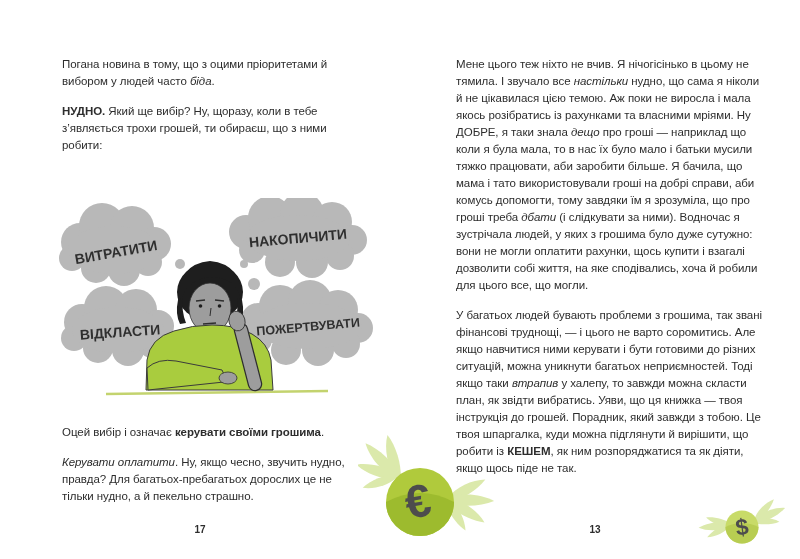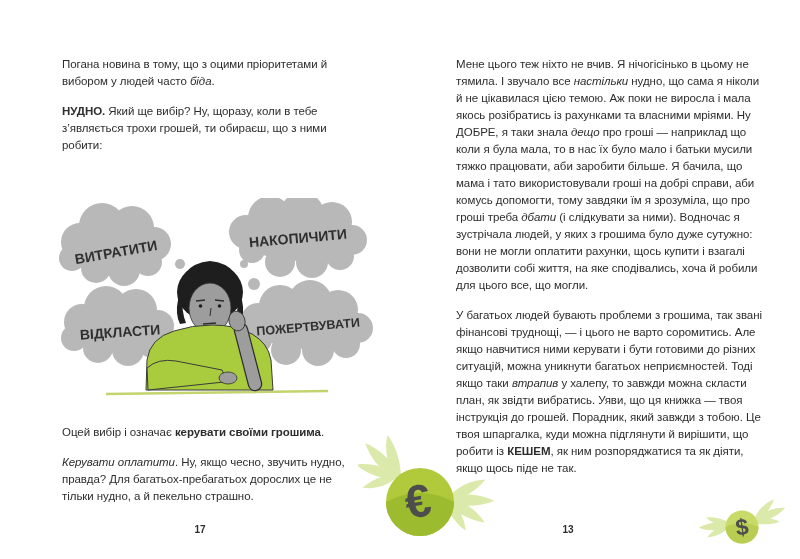--- a/index.html
+++ b/index.html
@@ -11,21 +11,21 @@
   .tb{position:absolute;font-size:11.5px;line-height:17px;letter-spacing:-0.05px}
   .tb p{margin:0 0 13px 0}
   .b{font-weight:700}
   .i{font-style:italic}
   .pnum{position:absolute;top:524px;width:100px;text-align:center;font-size:10px;
         font-weight:700;color:#2d2d2d}
   #left-text-top{left:62px;top:56px;width:302px}
   #left-text-bottom{left:62px;top:424px;width:302px}
   #right-text{left:456px;top:56px;width:312px}
   #pnum-left{left:150px}
-  #pnum-right{left:518px}
+  #pnum-right{left:545px}
   #illustration-svg{position:absolute;left:40px;top:198px}
   #euro-coin-svg{position:absolute;left:358px;top:424px}
   #dollar-coin-svg{position:absolute;left:686px;top:482px}
   .cloud-label{font-family:"Liberation Sans",sans-serif;font-weight:700;fill:#2f2f2f}
   .coin-glyph{font-family:"Liberation Sans",sans-serif;font-weight:700;fill:#4d4d4d}
 </style>
 </head>
 <body>
 
 <div class="tb" id="left-text-top">

